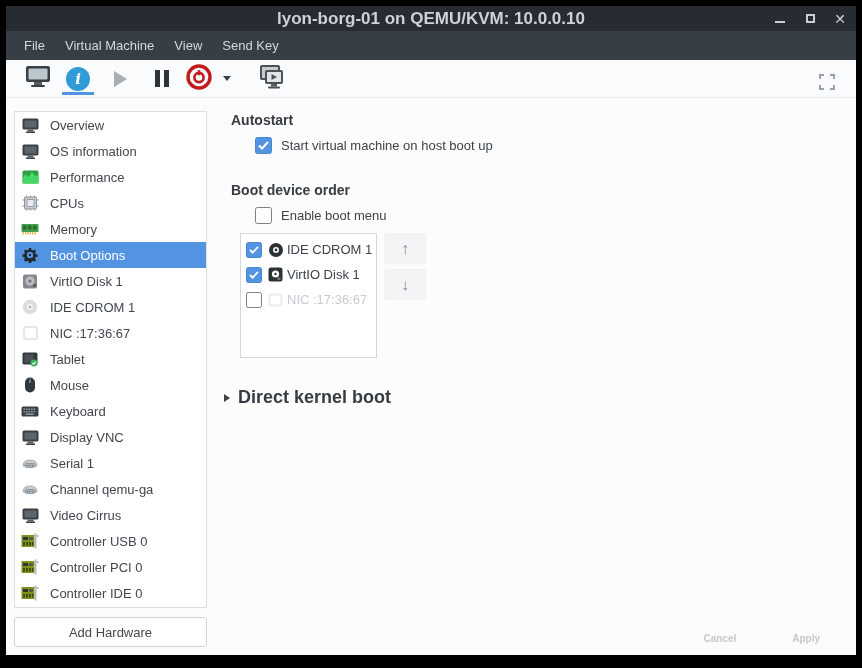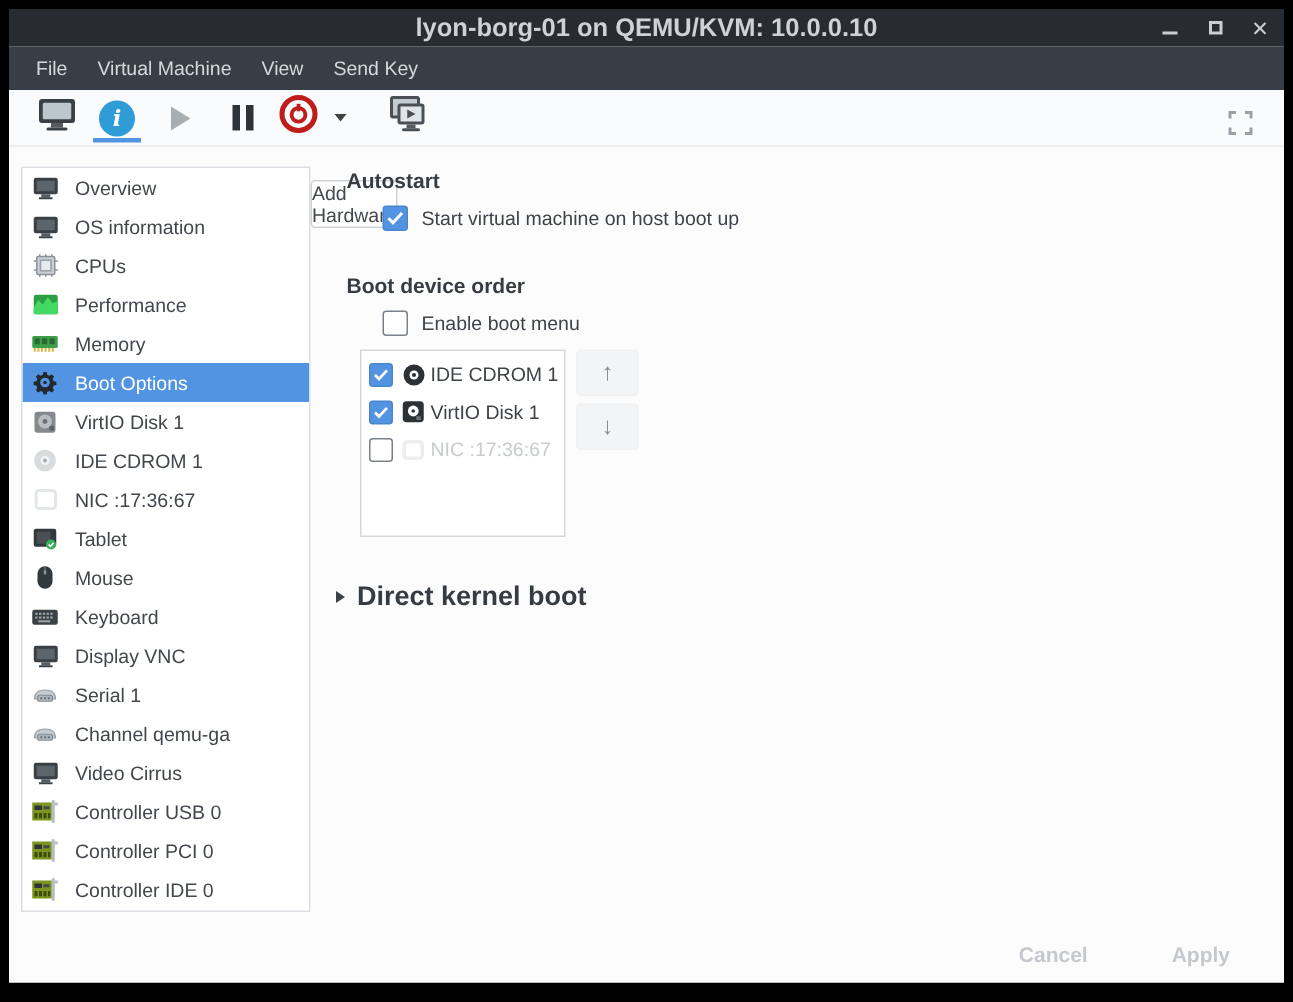--- a/index.html
+++ b/index.html
@@ -39,21 +39,21 @@
   .tb-pause { width:40px; display:flex; gap:4px; justify-content:center; }
   .pause-bar { width:5px; height:17px; background:#2e3338; }
   .tb-shutdown { width:34px; }
   .tb-caret { width:22px; }
   .caret-down { width:0; height:0; border-top:5px solid #3c4146; border-left:4px solid transparent; border-right:4px solid transparent; }
   .tb-displays { width:46px; margin-left:10px; }
   .tb-fullscreen { position:absolute; right:20px; top:7px; }
 
   
   .body { flex:1; display:flex; position:relative; background:#fcfcfd; overflow:hidden; }
-  .left-col { width:209px; flex:none; padding:13px 0 8px 8px; display:flex; flex-direction:row; }
+  .left-col { width:209px; flex:none; padding:13px 0 8px 8px; display:flex; flex-direction:column; }
   .sidebar-box { width:193px; height:497px; background:#fff; border:1px solid #dbdee2; overflow:hidden; flex:none; }
   .side-row { height:26px; display:flex; align-items:center; padding-left:5px; }
   .side-row.selected { background:#5294e2; }
   .side-icon { width:20px; height:18px; display:flex; align-items:center; justify-content:center; flex:none; }
   .side-label { font-size:13px; color:#41474d; margin-left:10px; white-space:nowrap; }
   .side-row.selected .side-label { color:#fff; }
   .add-hw-btn { width:193px; height:32px; margin-top:9px; background:#fff; border:1px solid #cfd3d7;
                 border-radius:3px; font-size:13px; color:#43484e; display:flex; align-items:center; justify-content:center; }
 
   
@@ -74,21 +74,21 @@
   .boot-row.disabled .boot-label { color:#c8ccd0; }
   .updown-col { display:flex; flex-direction:column; gap:5px; margin-left:7px; }
   .arrow-btn { width:42px; height:31px; background:#f3f4f6; border:1px solid #f0f1f3; border-radius:3px;
                display:flex; align-items:center; justify-content:center; color:#8b9095; font-size:16px; }
   .expander { display:flex; align-items:center; margin-left:9px; margin-top:29px; }
   .exp-tri { width:0; height:0; border-left:6px solid #3c4247; border-top:4.5px solid transparent; border-bottom:4.5px solid transparent; margin-right:8px; }
   .exp-label { font-size:18px; font-weight:bold; color:#363c42; }
 
   
   .footer { position:absolute; right:36px; bottom:11px; display:flex; gap:56px; }
-  .flat-btn { font-size:14px; font-weight:bold; color:#c5c9cd;margin-top:40px; }
+  .flat-btn { font-size:10px; font-weight:bold; color:#c5c9cd;margin-top:40px; }
 </style>
 </head>
 <body>
 
 <div class="stage">
   <div class="window">
 
     <div class="titlebar">
       <div class="title-text">lyon-borg-01 on QEMU/KVM: 10.0.0.10</div>
       <div class="win-controls">
@@ -184,20 +184,29 @@
             <div class="side-row">
               <span class="side-icon">
                 <svg width="17" height="15" viewBox="0 0 17 15">
                   <rect x="0.5" y="0.5" width="16" height="11" rx="1.5" fill="#3a4045"></rect>
                   <rect x="2.5" y="2.5" width="12" height="7" fill="#5d656c"></rect>
                   <rect x="5.5" y="11.5" width="6" height="2" fill="#565c61"></rect>
                   <rect x="4" y="13.5" width="9" height="1.5" fill="#3a4045"></rect>
                 </svg>
               </span>
               <span class="side-label">OS information</span>
+            </div>
+            <div class="side-row">
+              <span class="side-icon">
+                <svg width="17" height="14" viewBox="0 0 17 14">
+                  <rect x="0.5" y="0.5" width="16" height="13" rx="1.5" fill="#2e9e44"></rect>
+                  <path d="M0.5 9 L3.5 4 L6.5 7 L10 2 L13 6 L16.5 4.5 L16.5 13.5 L0.5 13.5 Z" fill="#45d862"></path>
+                </svg>
+              </span>
+              <span class="side-label">Performance</span>
             </div>
             <div class="side-row">
               <span class="side-icon">
                 <svg width="17" height="16" viewBox="0 0 17 16">
                   <rect x="2.5" y="2" width="12" height="12" rx="1" fill="#c9ced3" stroke="#8d9298"></rect>
                   <rect x="5" y="4.5" width="7" height="7" fill="#e8ebee" stroke="#9aa0a5"></rect>
                   <g stroke="#8d9298" stroke-width="1">
                     <line x1="4.5" y1="0.5" x2="4.5" y2="2"></line>
                     <line x1="8.5" y1="0.5" x2="8.5" y2="2"></line>
                     <line x1="12.5" y1="0.5" x2="12.5" y2="2"></line>
@@ -205,29 +214,20 @@
                     <line x1="8.5" y1="14" x2="8.5" y2="15.5"></line>
                     <line x1="12.5" y1="14" x2="12.5" y2="15.5"></line>
                     <line x1="0.5" y1="5" x2="2.5" y2="5"></line>
                     <line x1="0.5" y1="11" x2="2.5" y2="11"></line>
                     <line x1="14.5" y1="5" x2="16.5" y2="5"></line>
                     <line x1="14.5" y1="11" x2="16.5" y2="11"></line>
                   </g>
                 </svg>
               </span>
               <span class="side-label">CPUs</span>
-            </div>
-            <div class="side-row">
-              <span class="side-icon">
-                <svg width="17" height="14" viewBox="0 0 17 14">
-                  <rect x="0.5" y="0.5" width="16" height="13" rx="1.5" fill="#2e9e44"></rect>
-                  <path d="M0.5 9 L3.5 4 L6.5 7 L10 2 L13 6 L16.5 4.5 L16.5 13.5 L0.5 13.5 Z" fill="#45d862"></path>
-                </svg>
-              </span>
-              <span class="side-label">Performance</span>
             </div>
             <div class="side-row">
               <span class="side-icon">
                 <svg width="18" height="12" viewBox="0 0 18 12">
                   <rect x="0.5" y="1" width="17" height="8" rx="1" fill="#3f9e4a"></rect>
                   <rect x="2" y="2.5" width="3.5" height="4" fill="#2a6b32"></rect>
                   <rect x="7" y="2.5" width="3.5" height="4" fill="#2a6b32"></rect>
                   <rect x="12" y="2.5" width="3.5" height="4" fill="#2a6b32"></rect>
                   <g fill="#d8b74a">
                     <rect x="1.5" y="9" width="1.4" height="2.5"></rect>

